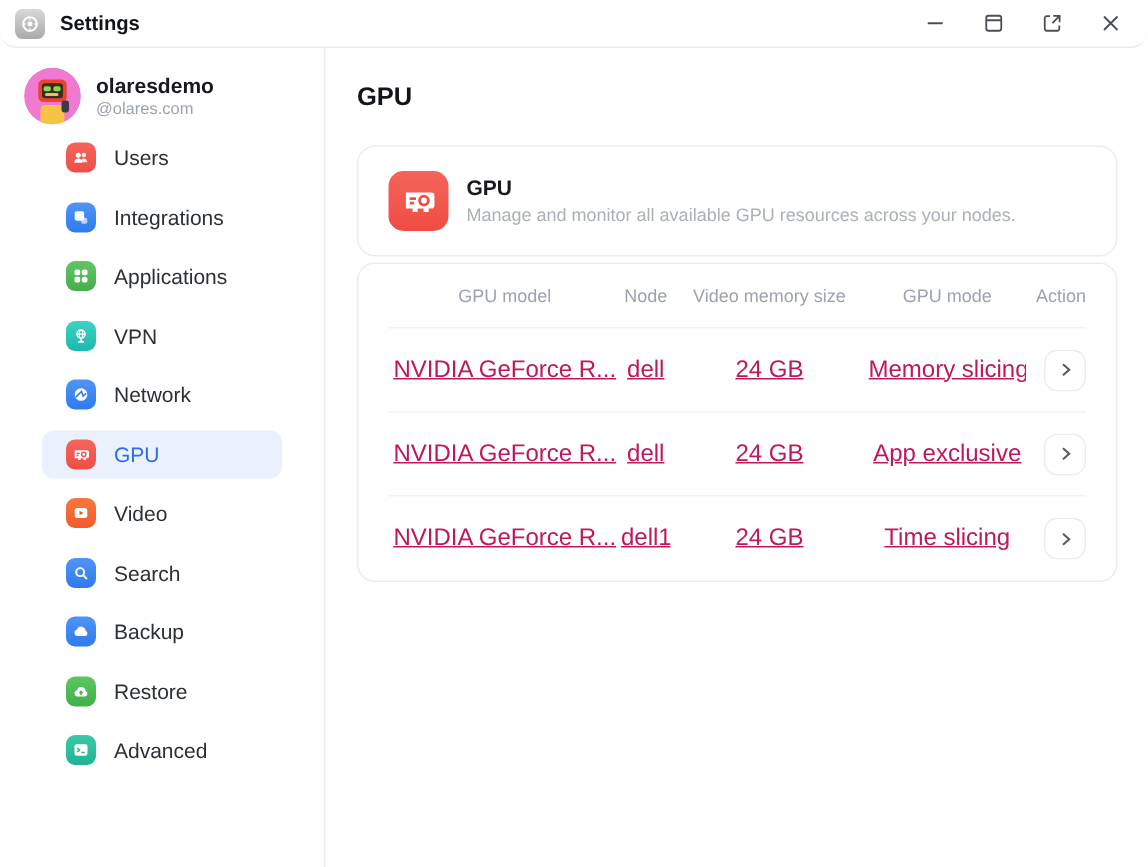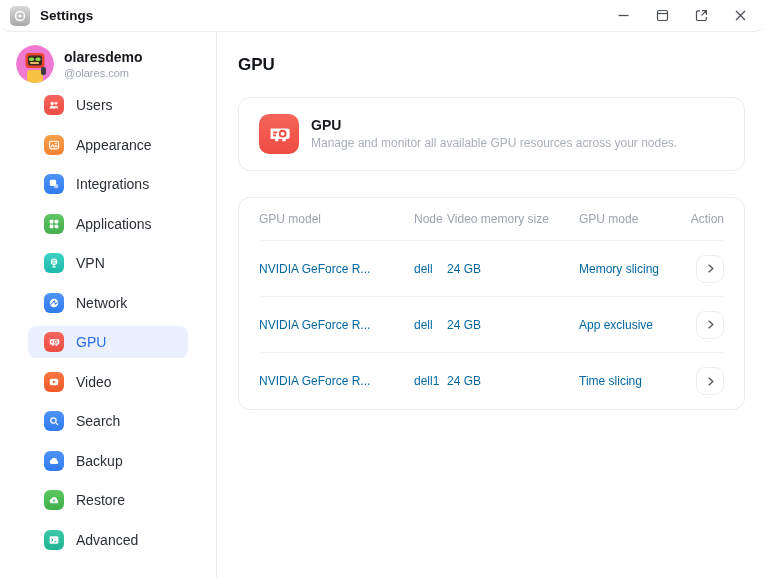--- a/index.html
+++ b/index.html
@@ -105,35 +105,36 @@
     width: 40px; height: 40px; border-radius: 10px;
     background: linear-gradient(180deg, #f4645a 0%, #ef4c42 100%);
     display: flex; align-items: center; justify-content: center;
     flex-shrink: 0;
   }
   .info-card-text { margin-left: 12px; }
   .info-card-title { font-size: 14px; font-weight: 700; color: #17191d; line-height: 19px; }
   .info-card-desc { font-size: 12px; color: #aab0b8; line-height: 17px; }
 
   .table-card {
-    margin-top: 26px;
+    margin-top: 4px;
     border: 1px solid #ececec;
     border-radius: 12px;
     background: #fff;
     overflow: hidden;
+    text-align: center;
   }
   .t-row {
     display: flex; align-items: center;
     margin: 0 20px;
   }
   .t-header { height: 43px; border-bottom: 1px solid #f1f2f4; }
   .t-header .t-cell { font-size: 12px; color: #9ca3af; }
   .t-body-row { height: 56px; border-bottom: 1px solid #f1f2f4; }
   .t-body-row:last-child { border-bottom: none; }
-  .t-body-row .t-cell { font-size: 12px; color: #0369a1; }
+  .t-body-row .t-cell { font-size: 16px; color: #be185d; text-decoration: underline; }
   .t-cell { overflow: hidden; white-space: nowrap; }
   .c-model  { width: 155px; }
   .c-node   { width: 33px; }
   .c-memory { width: 132px; }
   .c-mode   { flex: 1; }
   .c-action { width: 40px; display: flex; justify-content: flex-end; }
   .action-btn {
     width: 28px; height: 28px;
     border: 1px solid #ededed;
     border-radius: 9px;
@@ -215,30 +216,20 @@
           <svg width="14" height="14" viewBox="0 0 20 20">
             <circle cx="12.8" cy="7.6" r="2.1" fill="#ffffff" opacity="0.85"></circle>
             <path d="M9.6 14.6 c0-2.2 1.5-3.6 3.2-3.6 s3.2 1.4 3.2 3.6 z" fill="#ffffff" opacity="0.85"></path>
             <circle cx="7.4" cy="7.9" r="2.4" fill="#ffffff"></circle>
             <path d="M3.6 15 c0-2.4 1.7-4 3.8-4 s3.8 1.6 3.8 4 z" fill="#ffffff"></path>
           </svg>
         </span>
         <span class="nav-label">Users</span>
       </div>
 
-      <div class="nav-item">
-        <span class="nav-ic ic-orange">
-          <svg width="14" height="14" viewBox="0 0 20 20">
-            <rect x="3.6" y="4.6" width="12.8" height="10.8" rx="2.2" fill="none" stroke="#ffffff" stroke-width="1.7"></rect>
-            <path d="M5 13.4 l3.2-3.2 2.6 2.6 2-2 2.2 2.2" fill="none" stroke="#ffffff" stroke-width="1.6"></path>
-            <circle cx="12.9" cy="7.9" r="1.1" fill="#ffffff"></circle>
-          </svg>
-        </span>
-        <span class="nav-label">Appearance</span>
-      </div>
 
       <div class="nav-item">
         <span class="nav-ic ic-blue">
           <svg width="14" height="14" viewBox="0 0 20 20">
             <rect x="4" y="4" width="9" height="9" rx="2" fill="#ffffff"></rect>
             <rect x="10.2" y="10.2" width="5.8" height="5.8" rx="1.6" fill="#ffffff" opacity="0.65"></rect>
           </svg>
         </span>
         <span class="nav-label">Integrations</span>
       </div>

